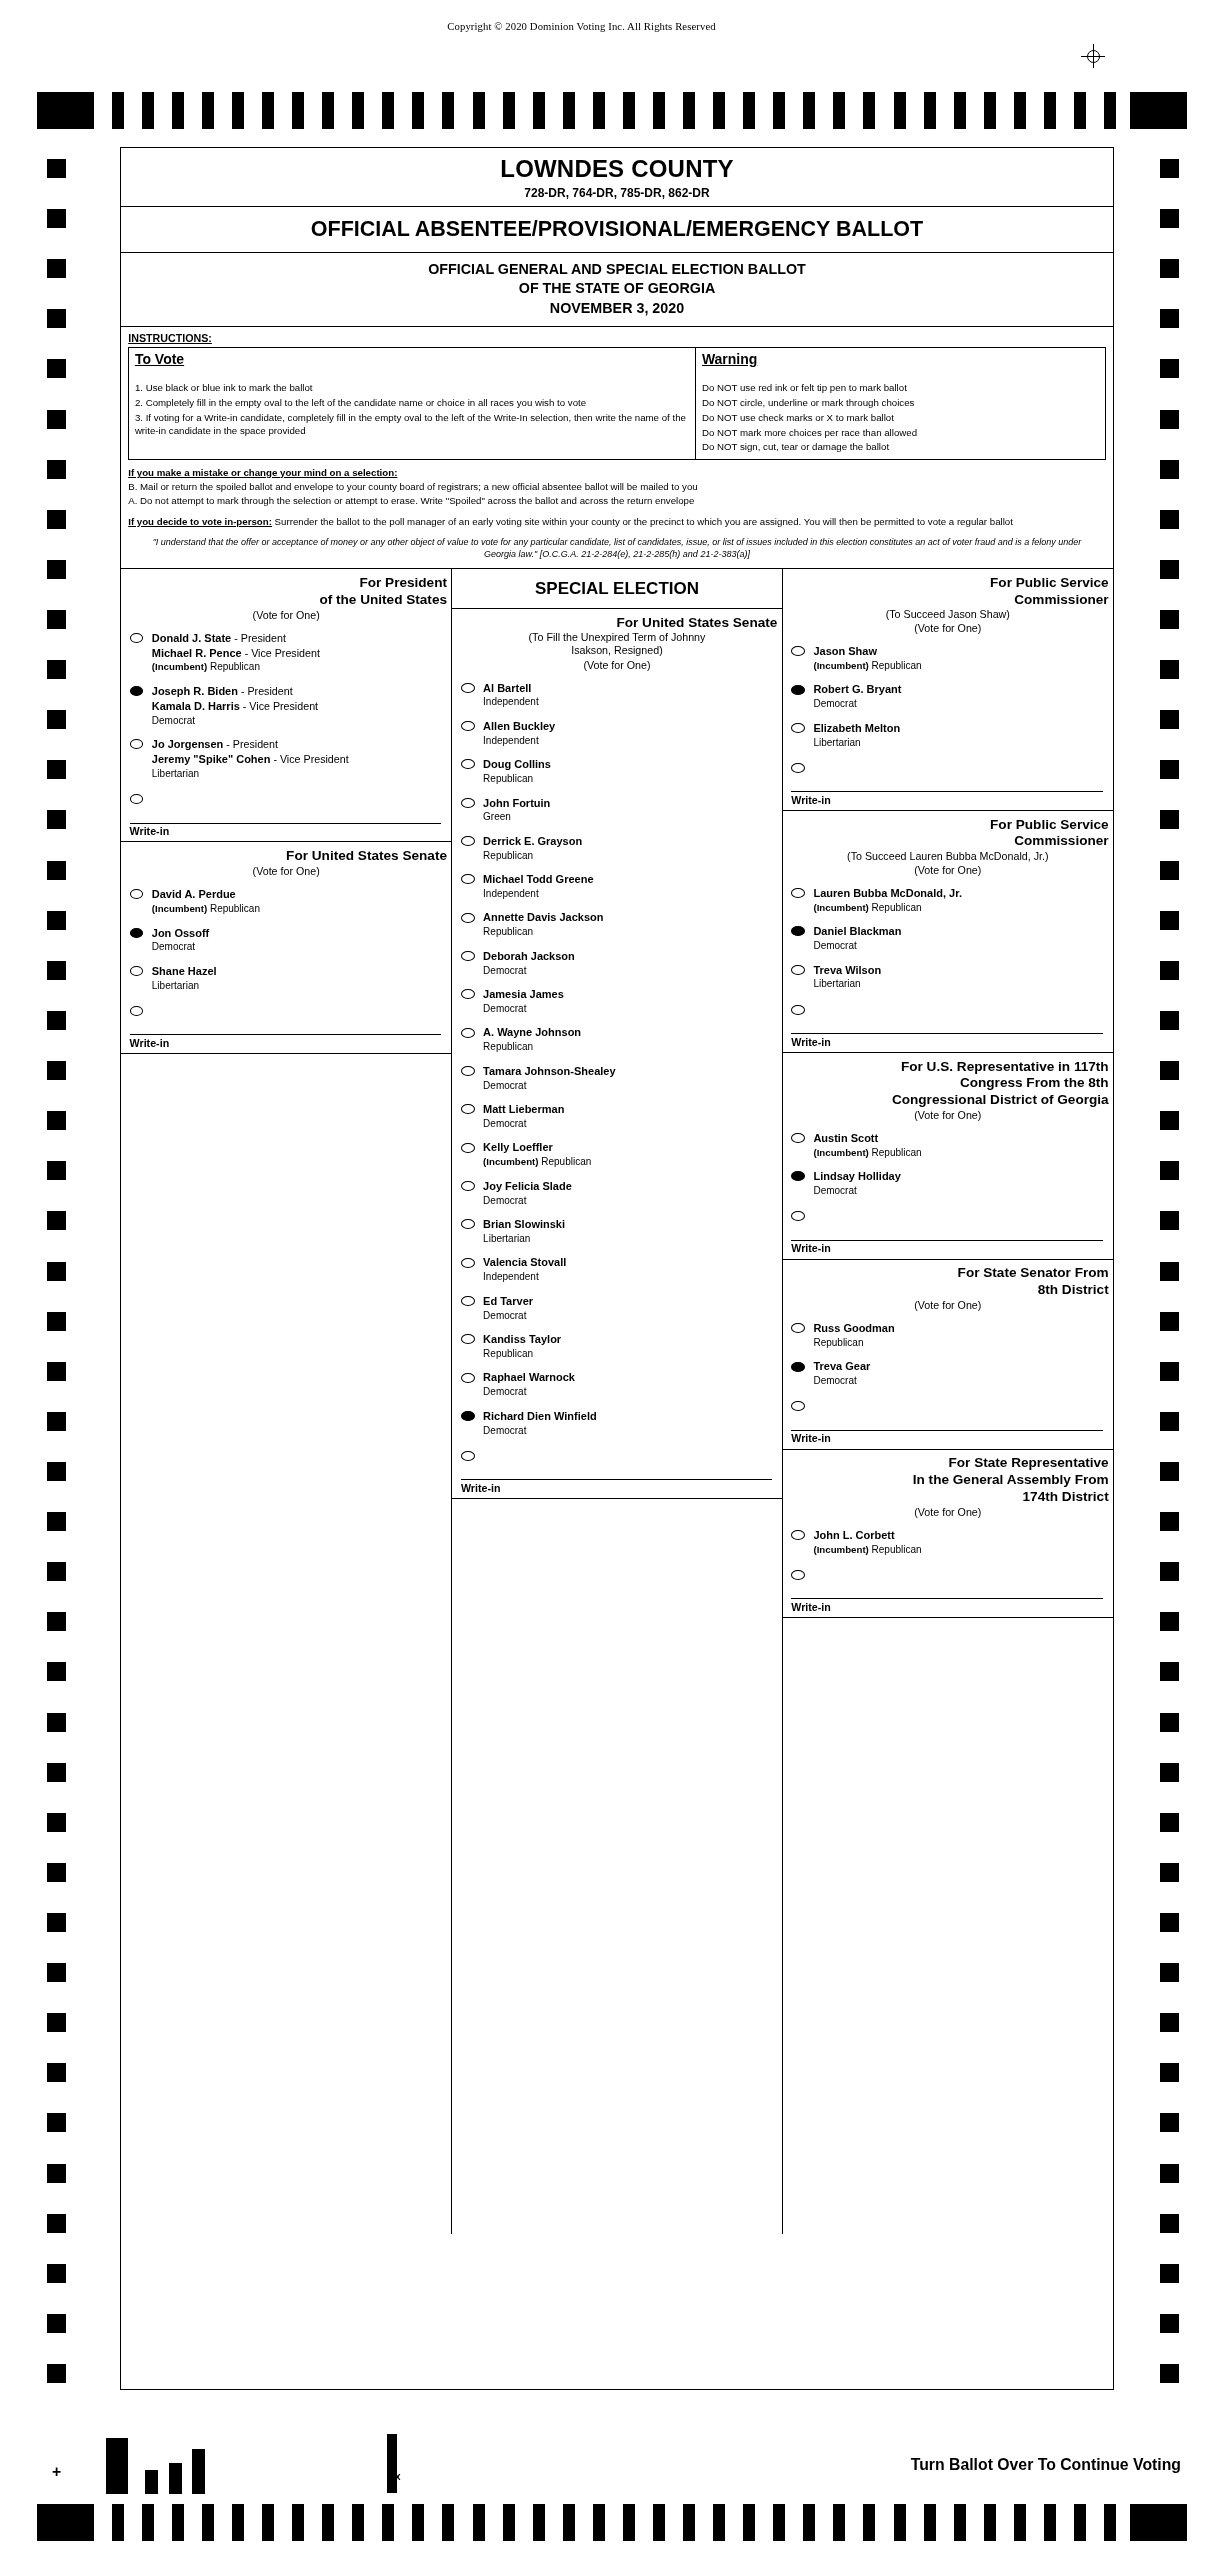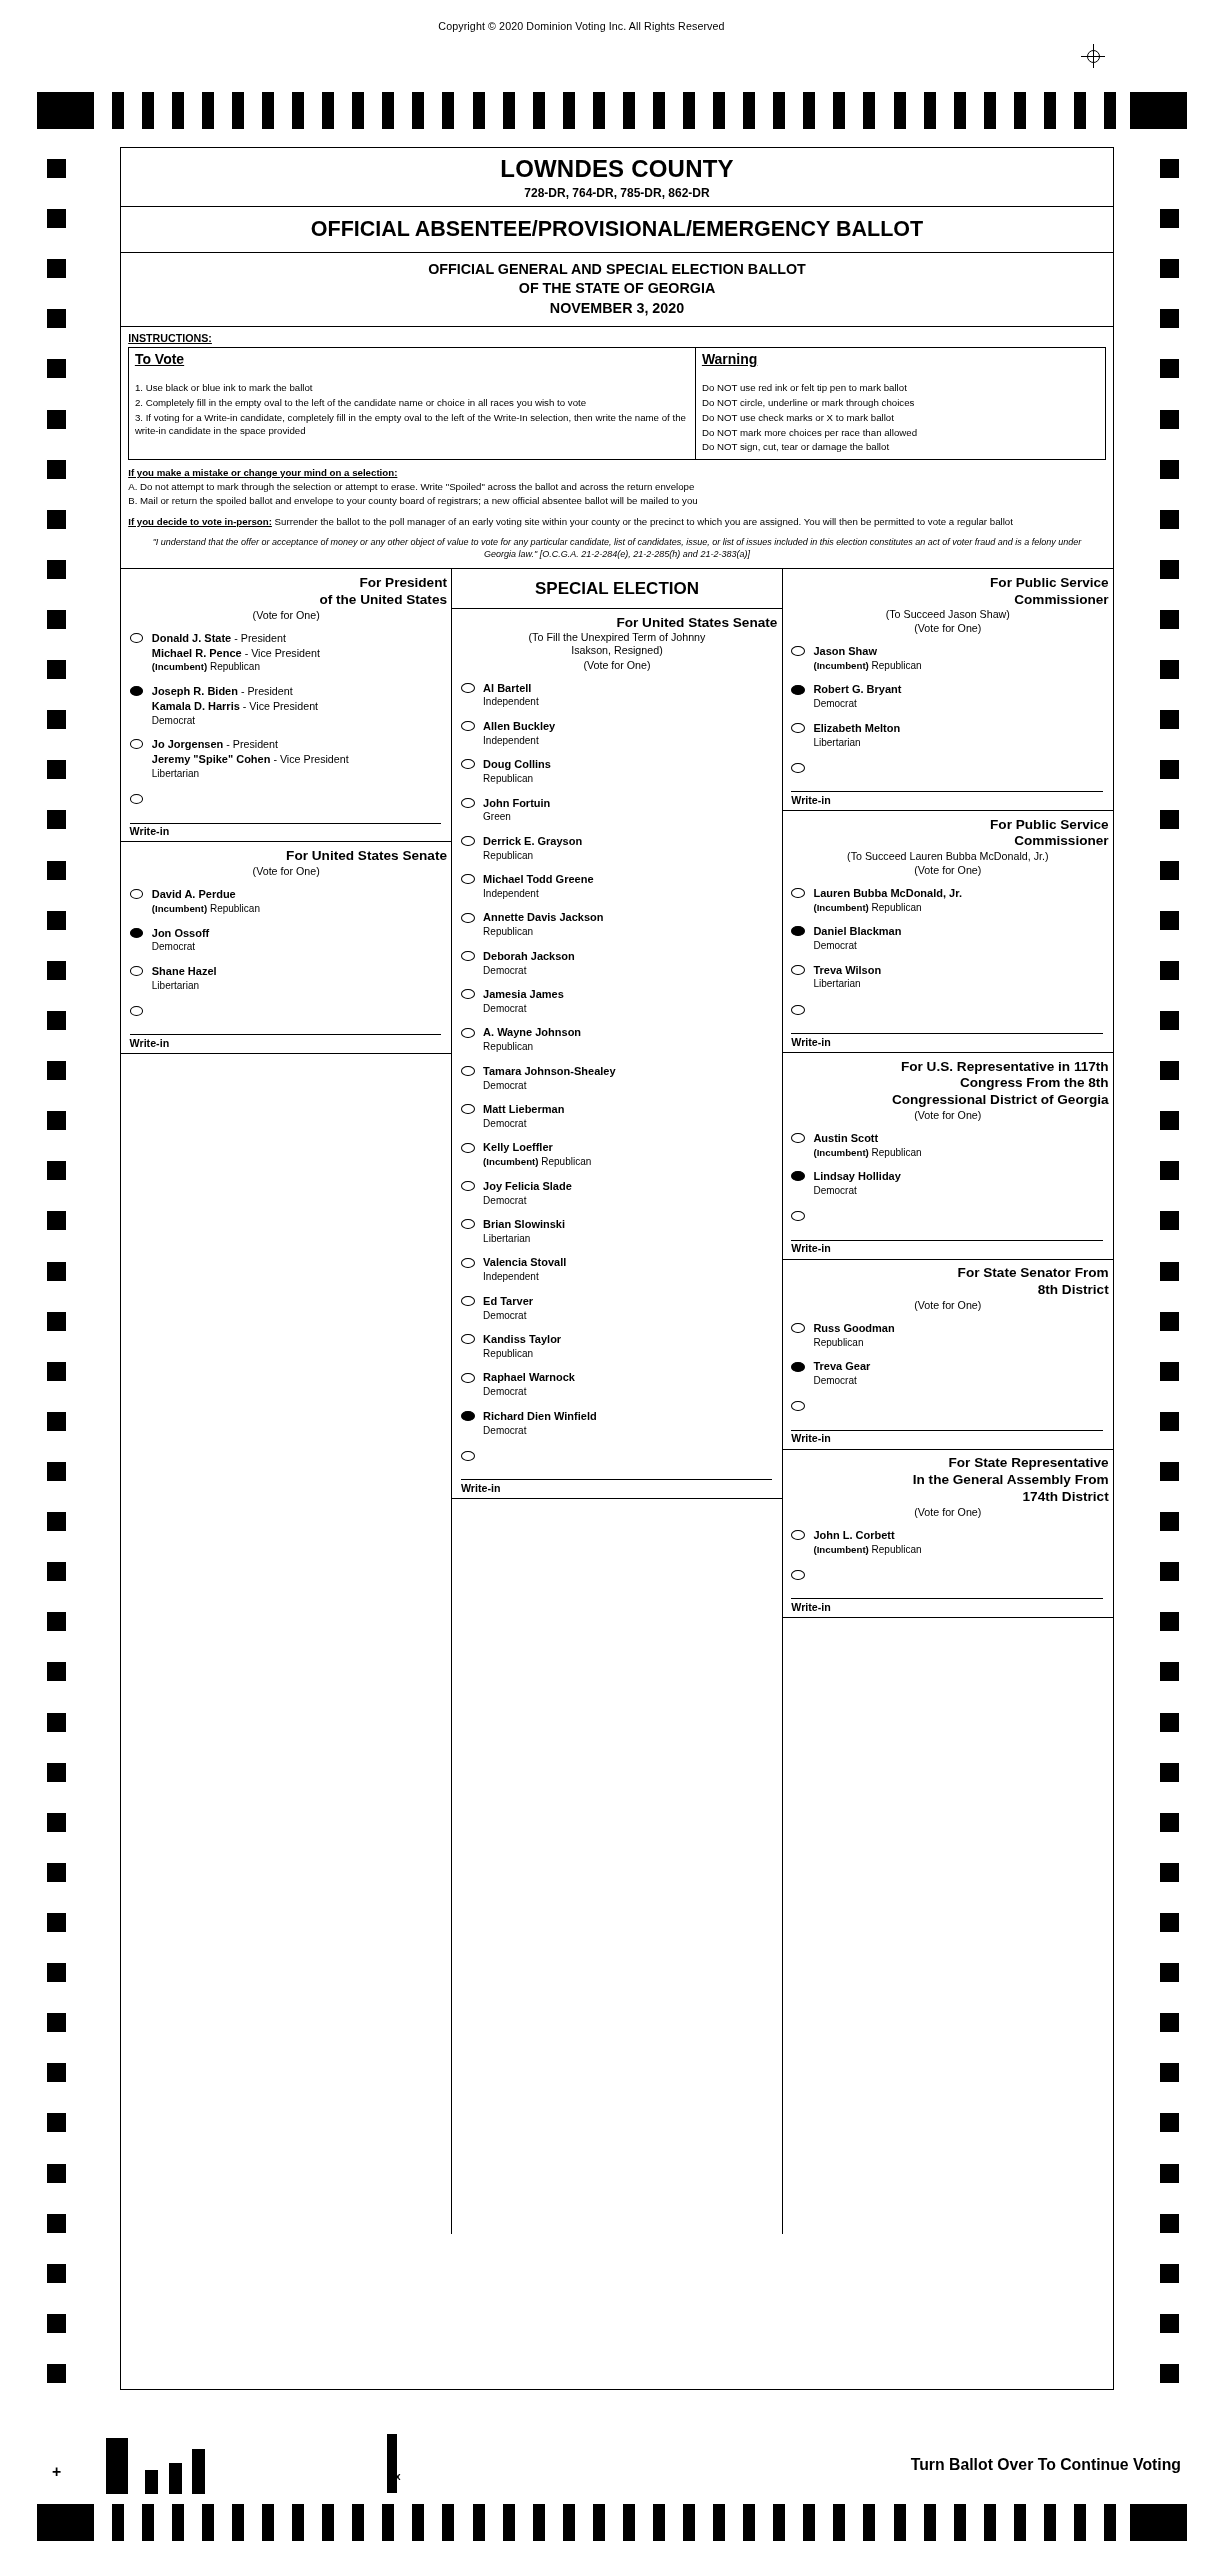--- a/index.html
+++ b/index.html
@@ -1,19 +1,19 @@
 <!DOCTYPE html>
 <html style="font-size:11.5px"><head>
 <meta charset="utf-8">
 <style>
   html,body{margin:0;padding:0;background:#ffffff;}
   body{width:1225px;height:2576px;position:relative;font-family:"Liberation Sans",sans-serif;color:#000;}
   .sheet{position:absolute;left:0;top:0;width:1225px;height:2576px;}
 
-  .copyright{position:absolute;top:20px;left:0;width:1163px;text-align:center;font-size:10.7px;letter-spacing:0.1px;}
+  .copyright{position:absolute;top:20px;left:0;width:1163px;text-align:center;font-size:10.7px;letter-spacing:0.1px;font-family:Liberation Serif, serif;}
 
   
   .tmark{position:absolute;background:#000;}
   .topbar-left{left:37px;top:92px;width:57px;height:37px;}
   .topbar-right{left:1130px;top:92px;width:57px;height:37px;}
   .botbar-left{left:37px;top:2504px;width:57px;height:37px;}
   .botbar-right{left:1130px;top:2504px;width:57px;height:37px;}
   .tick{position:absolute;background:#000;width:12px;height:37px;}
   .sidemark{position:absolute;background:#000;width:18.6px;height:18.6px;}
 
@@ -303,22 +303,22 @@
           <div class="ins-li">Do NOT use red ink or felt tip pen to mark ballot</div>
           <div class="ins-li">Do NOT circle, underline or mark through choices</div>
           <div class="ins-li">Do NOT use check marks or X to mark ballot</div>
           <div class="ins-li">Do NOT mark more choices per race than allowed</div>
           <div class="ins-li">Do NOT sign, cut, tear or damage the ballot</div>
         </div>
       </div>
 
       <div class="note">
         <div class="hd">If you make a mistake or change your mind on a selection:</div>
+        <div>B. Mail or return the spoiled ballot and envelope to your county board of registrars; a new official absentee ballot will be mailed to you</div>
         <div>A. Do not attempt to mark through the selection or attempt to erase.  Write "Spoiled" across the ballot and across the return envelope</div>
-        <div>B. Mail or return the spoiled ballot and envelope to your county board of registrars; a new official absentee ballot will be mailed to you</div>
       </div>
 
       <div class="note">
         <span class="hd">If you decide to vote in-person:</span>
         <span>Surrender the ballot to the poll manager of an early voting site within your county or the precinct to which you are assigned.  You will then be permitted to vote a regular ballot</span>
       </div>
 
       <div class="oath">"I understand that the offer or acceptance of money or any other object of value to vote for any particular candidate, list of candidates, issue, or list of issues included in this election constitutes an act of voter fraud and is a felony under Georgia law." [O.C.G.A. 21-2-284(e), 21-2-285(h) and 21-2-383(a)]</div>
     </div>
 

